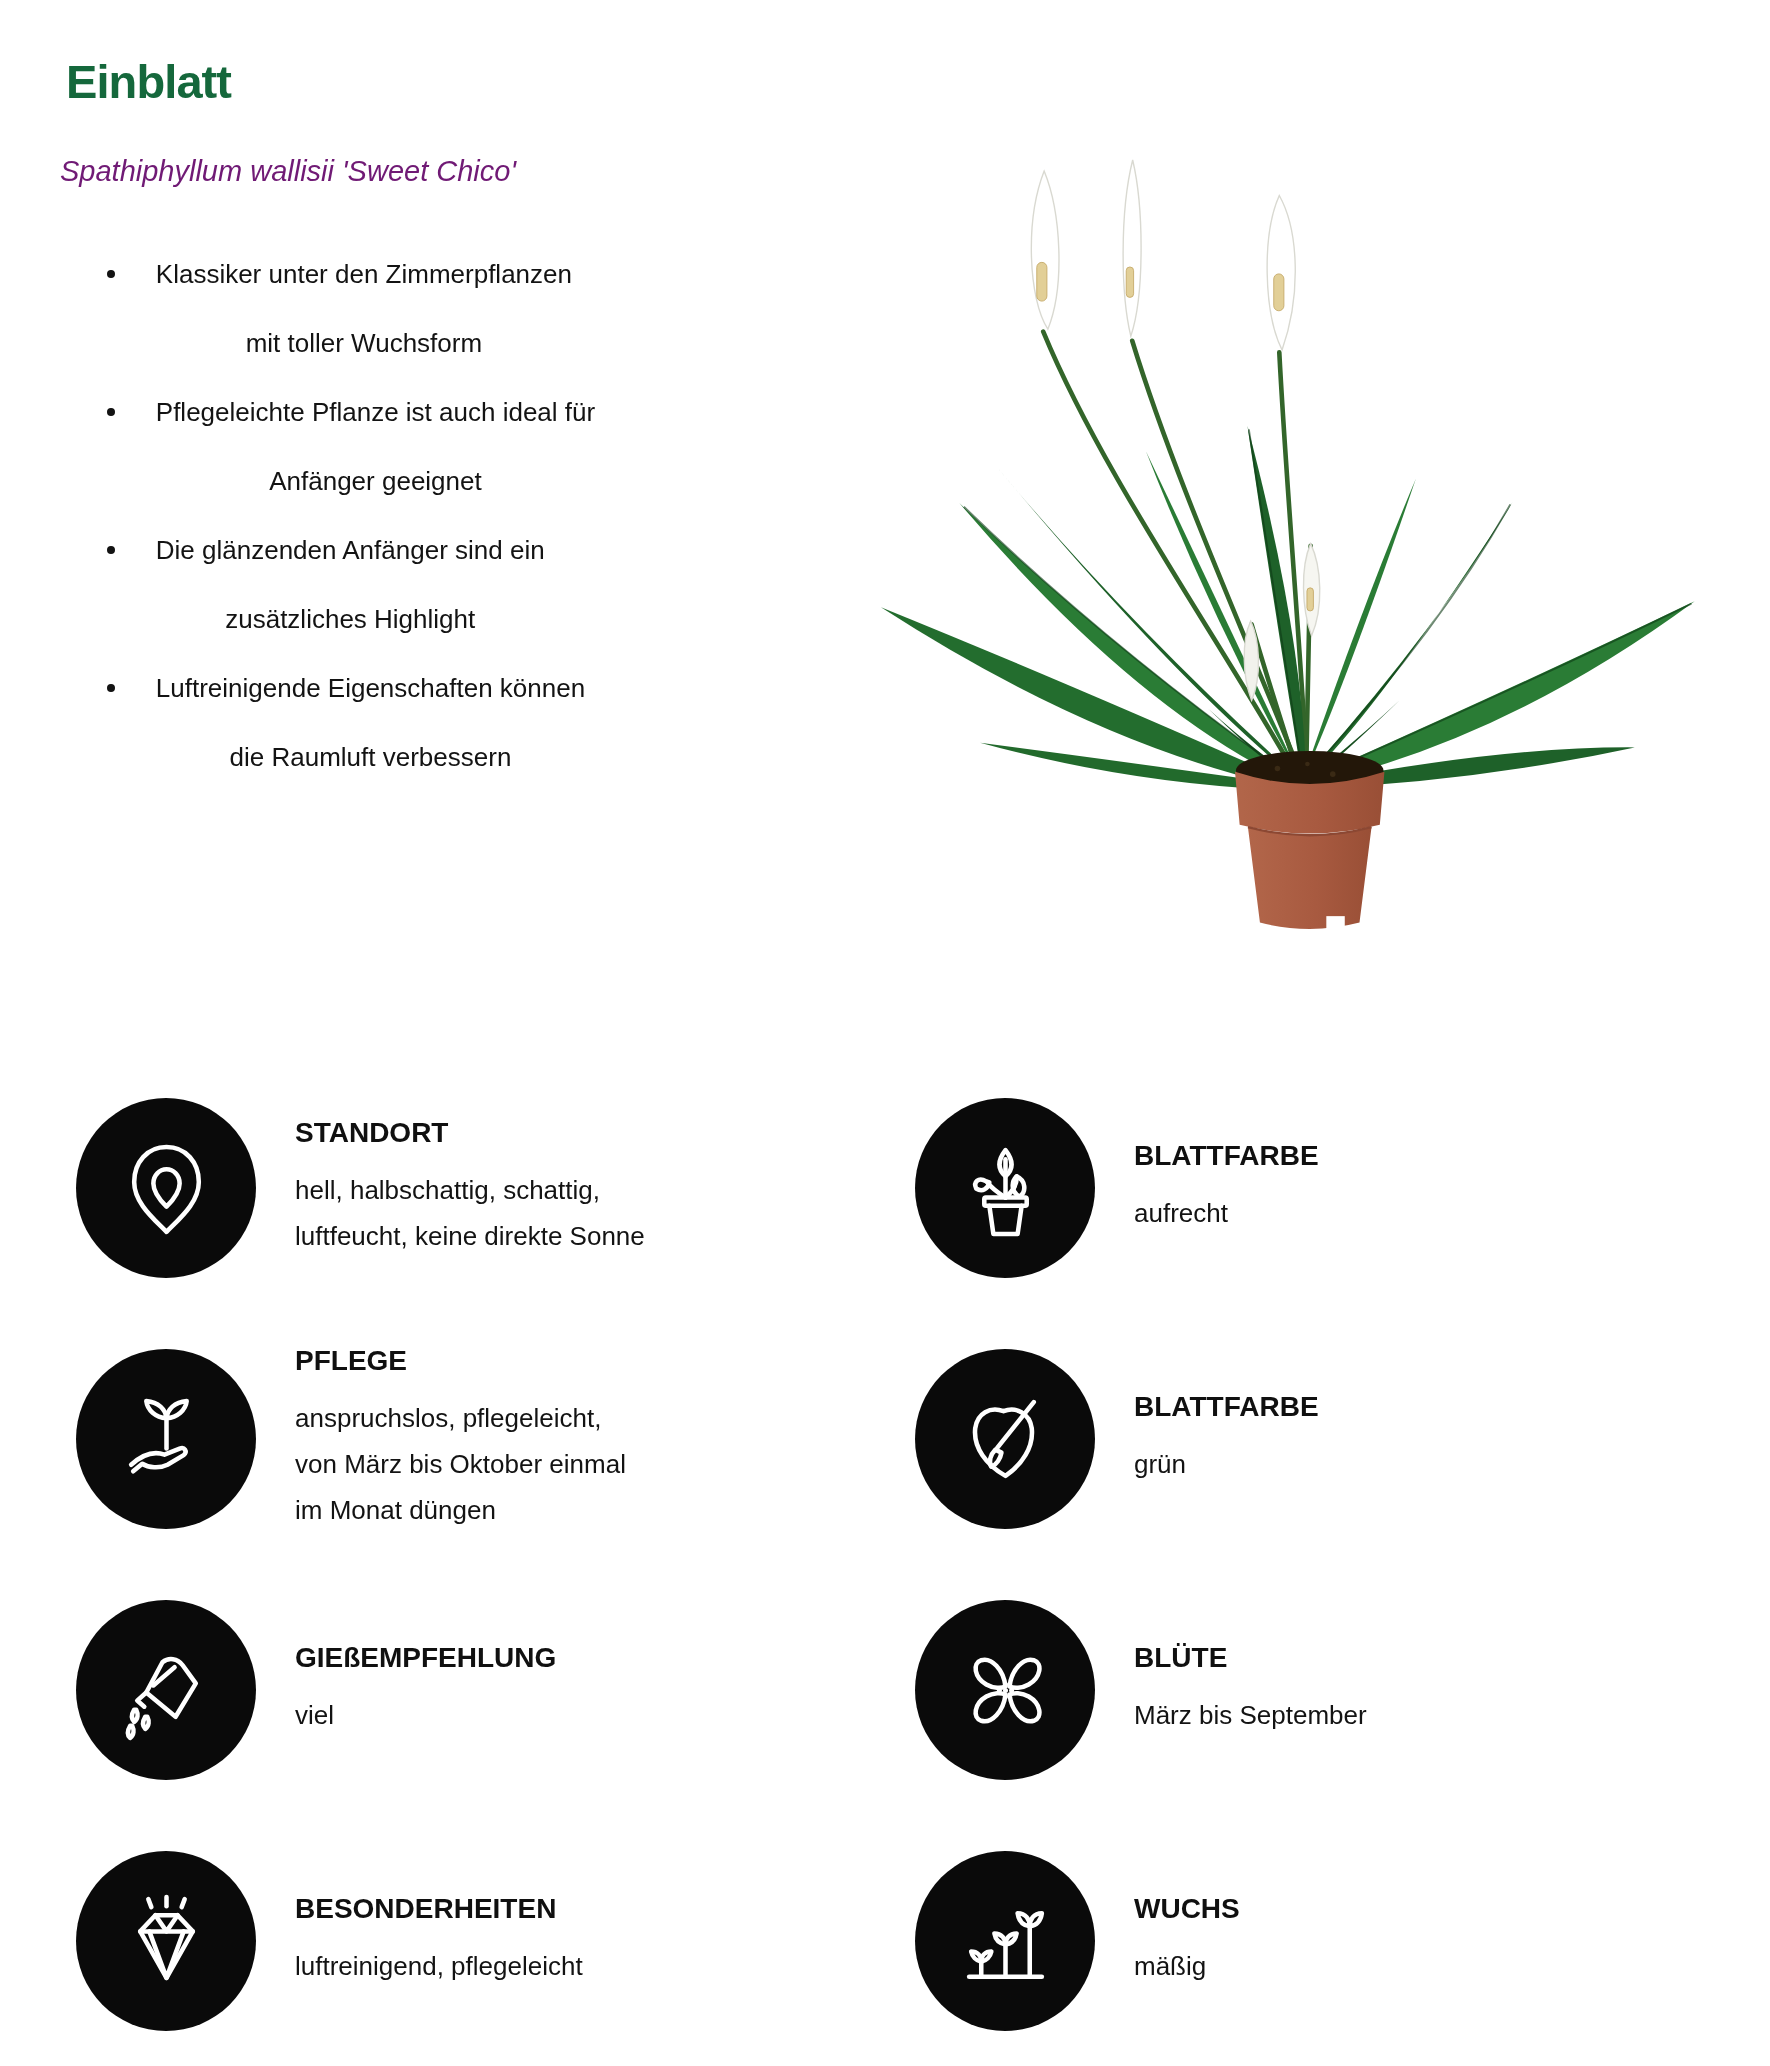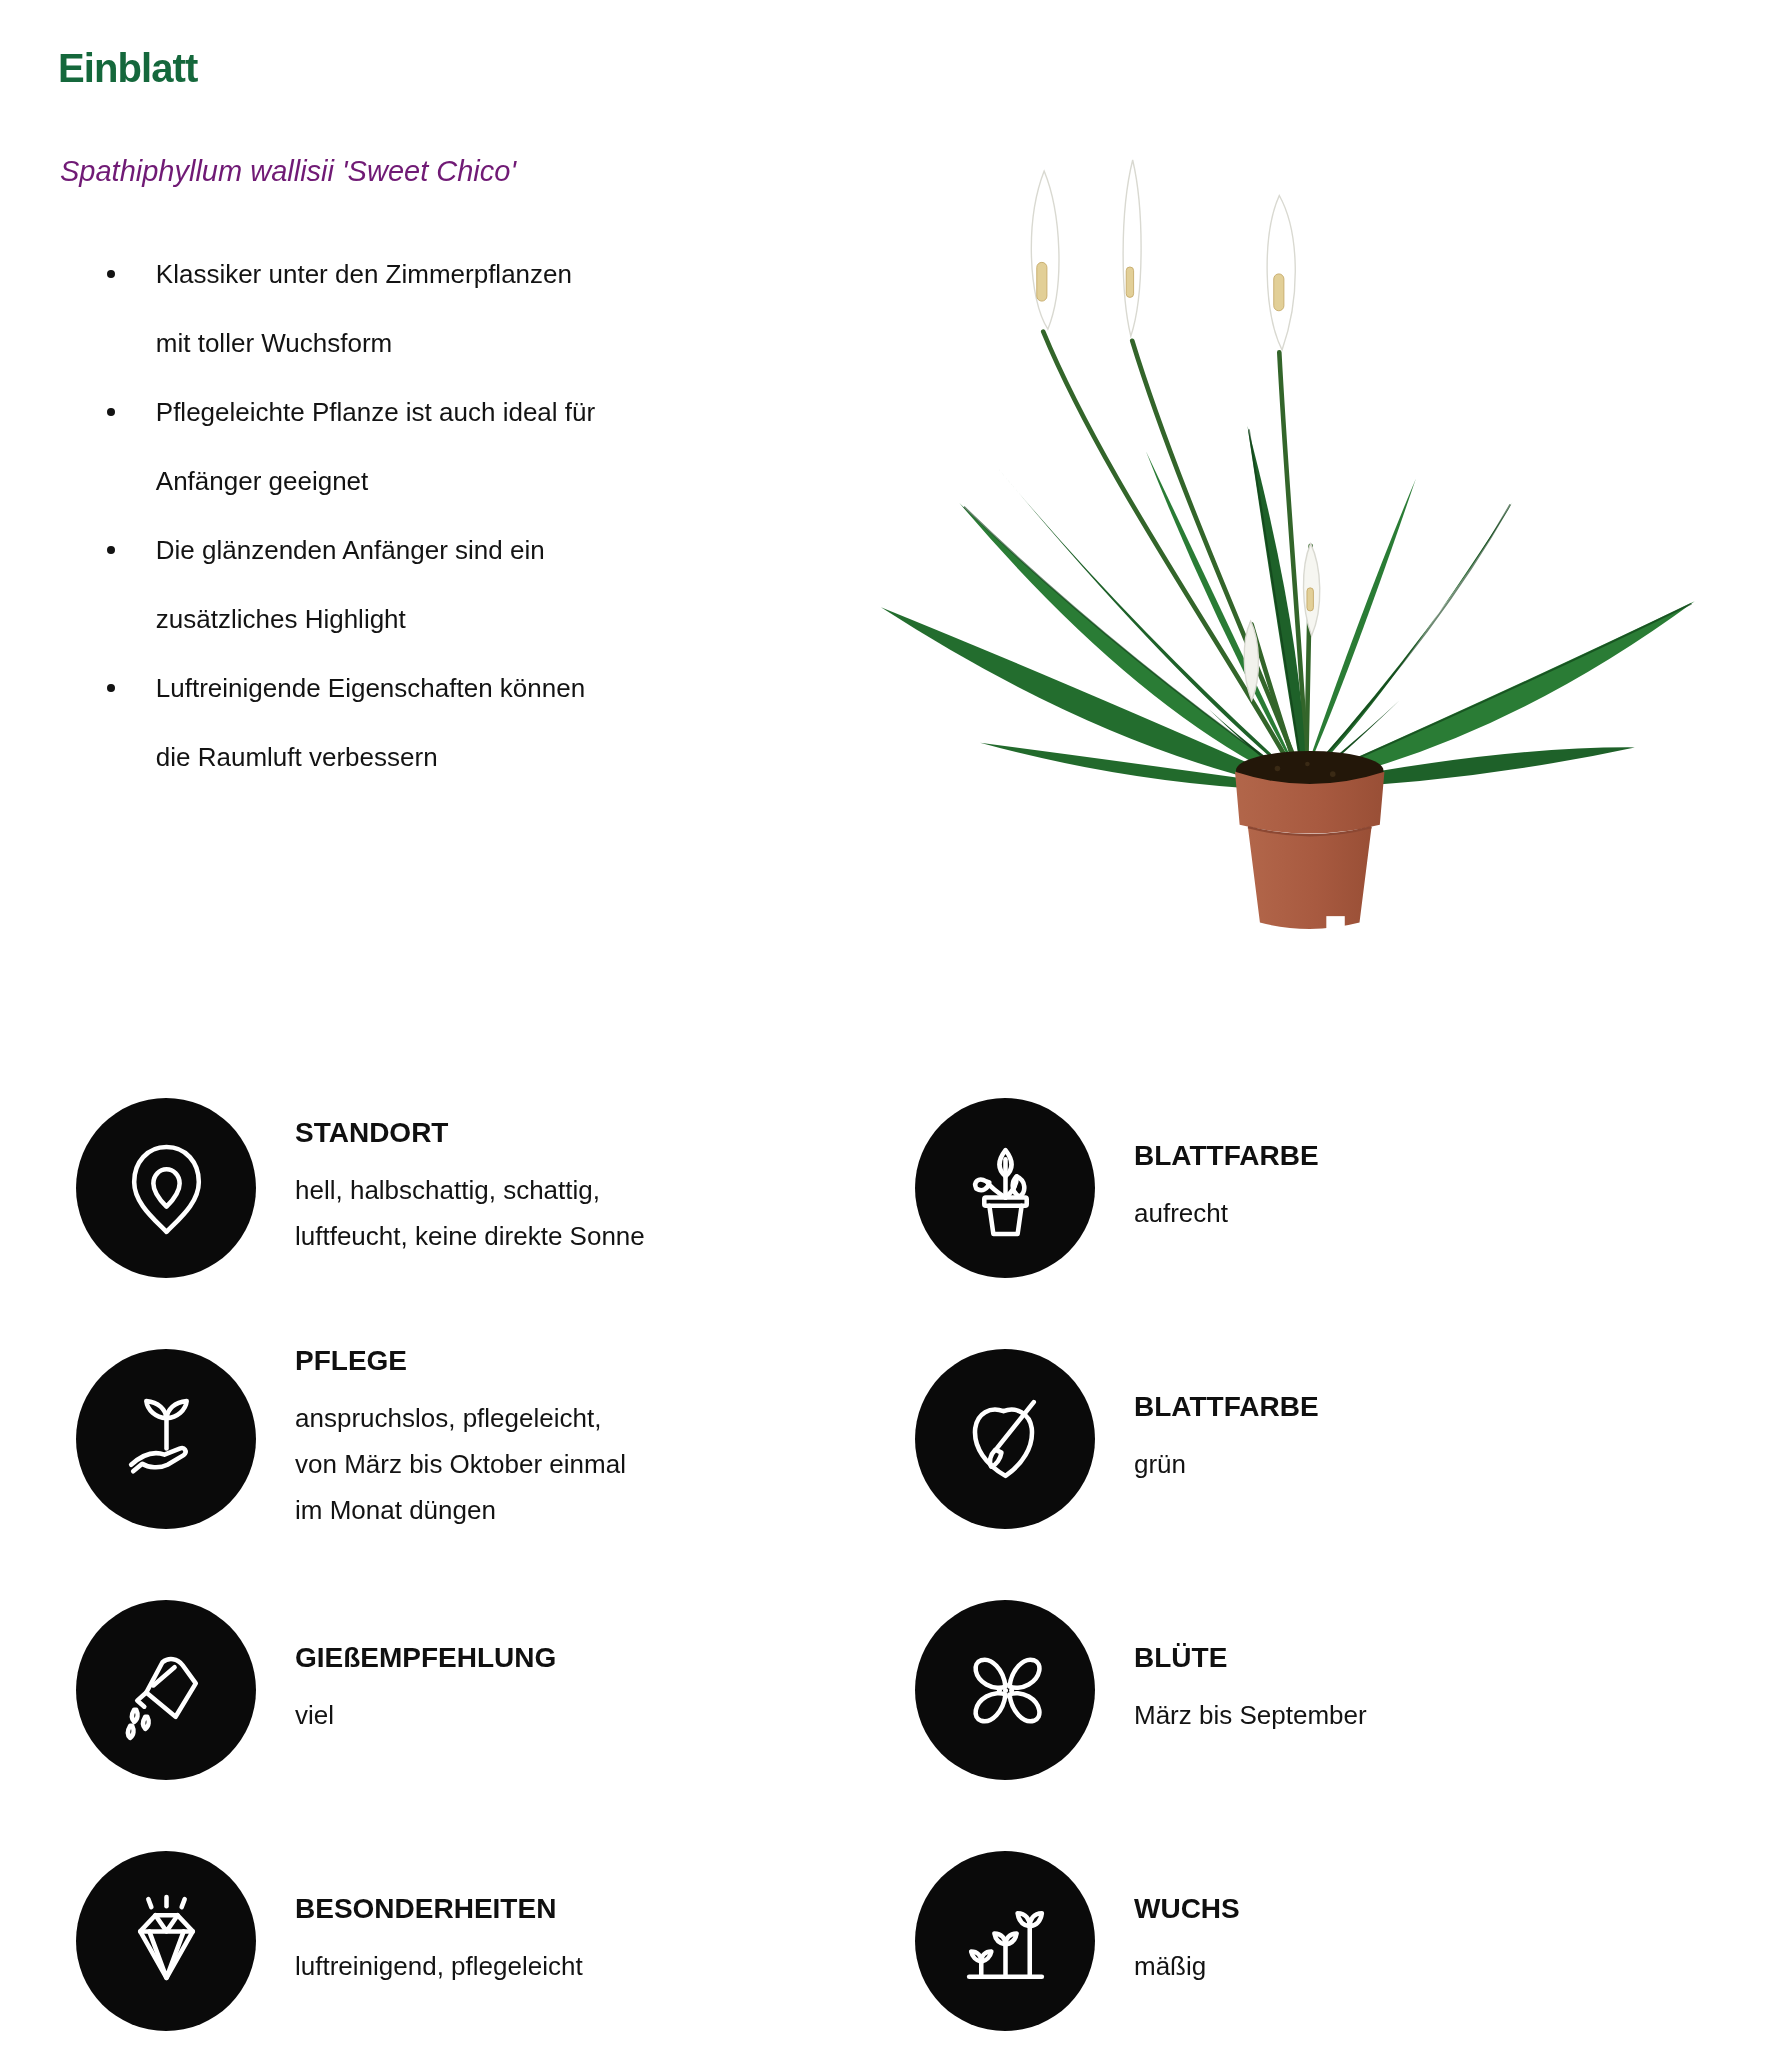--- a/index.html
+++ b/index.html
@@ -1,28 +1,28 @@
 <!DOCTYPE html>
 <html lang="de" style="font-size:7.4px"><head>
 <meta charset="utf-8">
 <style>
   html,body{margin:0;padding:0;background:#ffffff;}
   body{font-family:"Liberation Sans","DejaVu Sans",sans-serif;color:#111111;}
   .page{position:relative;width:1771px;height:2066px;background:#ffffff;overflow:hidden;}
 
   
-  .title{position:absolute;left:58px;top:46px;margin:0;font-size:40px;font-weight:700;
+  .title{position:absolute;left:58px;top:46px;margin:8px;font-size:47px;font-weight:700;
          color:#15683C;letter-spacing:-0.9px;}
   .subtitle{position:absolute;left:60px;top:155px;margin:0;font-size:29px;font-style:italic;
             color:#701a75;letter-spacing:0px;}
 
   
   .bullets{position:absolute;left:107px;top:240px;width:719px;margin:0;padding:0;list-style:none;
            font-size:26px;line-height:69px;color:#131313;}
-  .bullets li{display:flex;column-gap:41px;}
+  .bullets li{display:flex;column-gap:41px;text-align:center;}
   .bullets .dot{flex:0 0 auto;width:7.8px;height:7.8px;border-radius:50%;background:#131313;margin-top:30px;}
   .bullets .btxt{white-space:pre-line;}
 
   
   .plant-art{position:absolute;left:844px;top:101px;width:913px;height:876px;}
 
   
   .grid{position:absolute;left:76px;top:1098px;width:1642px;display:grid;
         grid-template-columns:839px 1fr;grid-auto-rows:251px;}
   .attr{display:flex;align-items:center;height:180px;}

